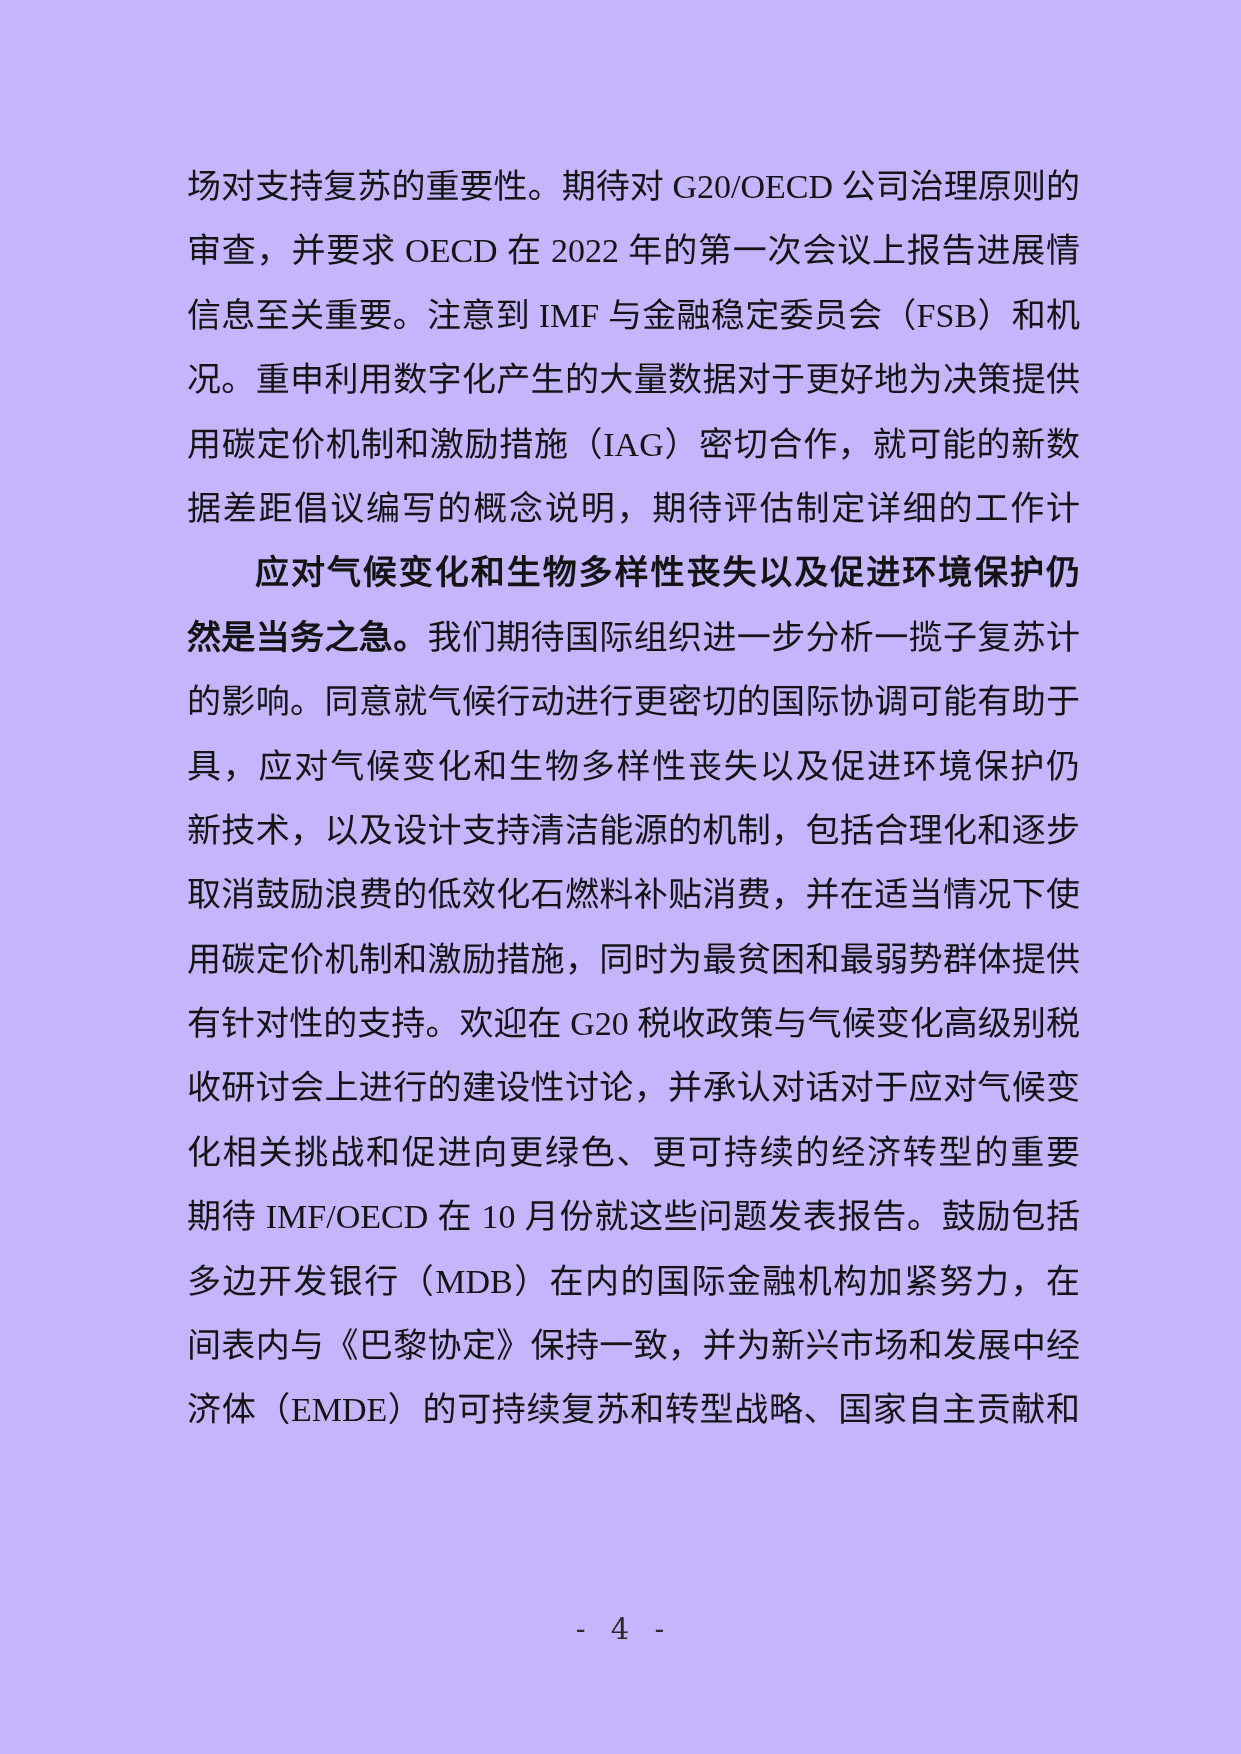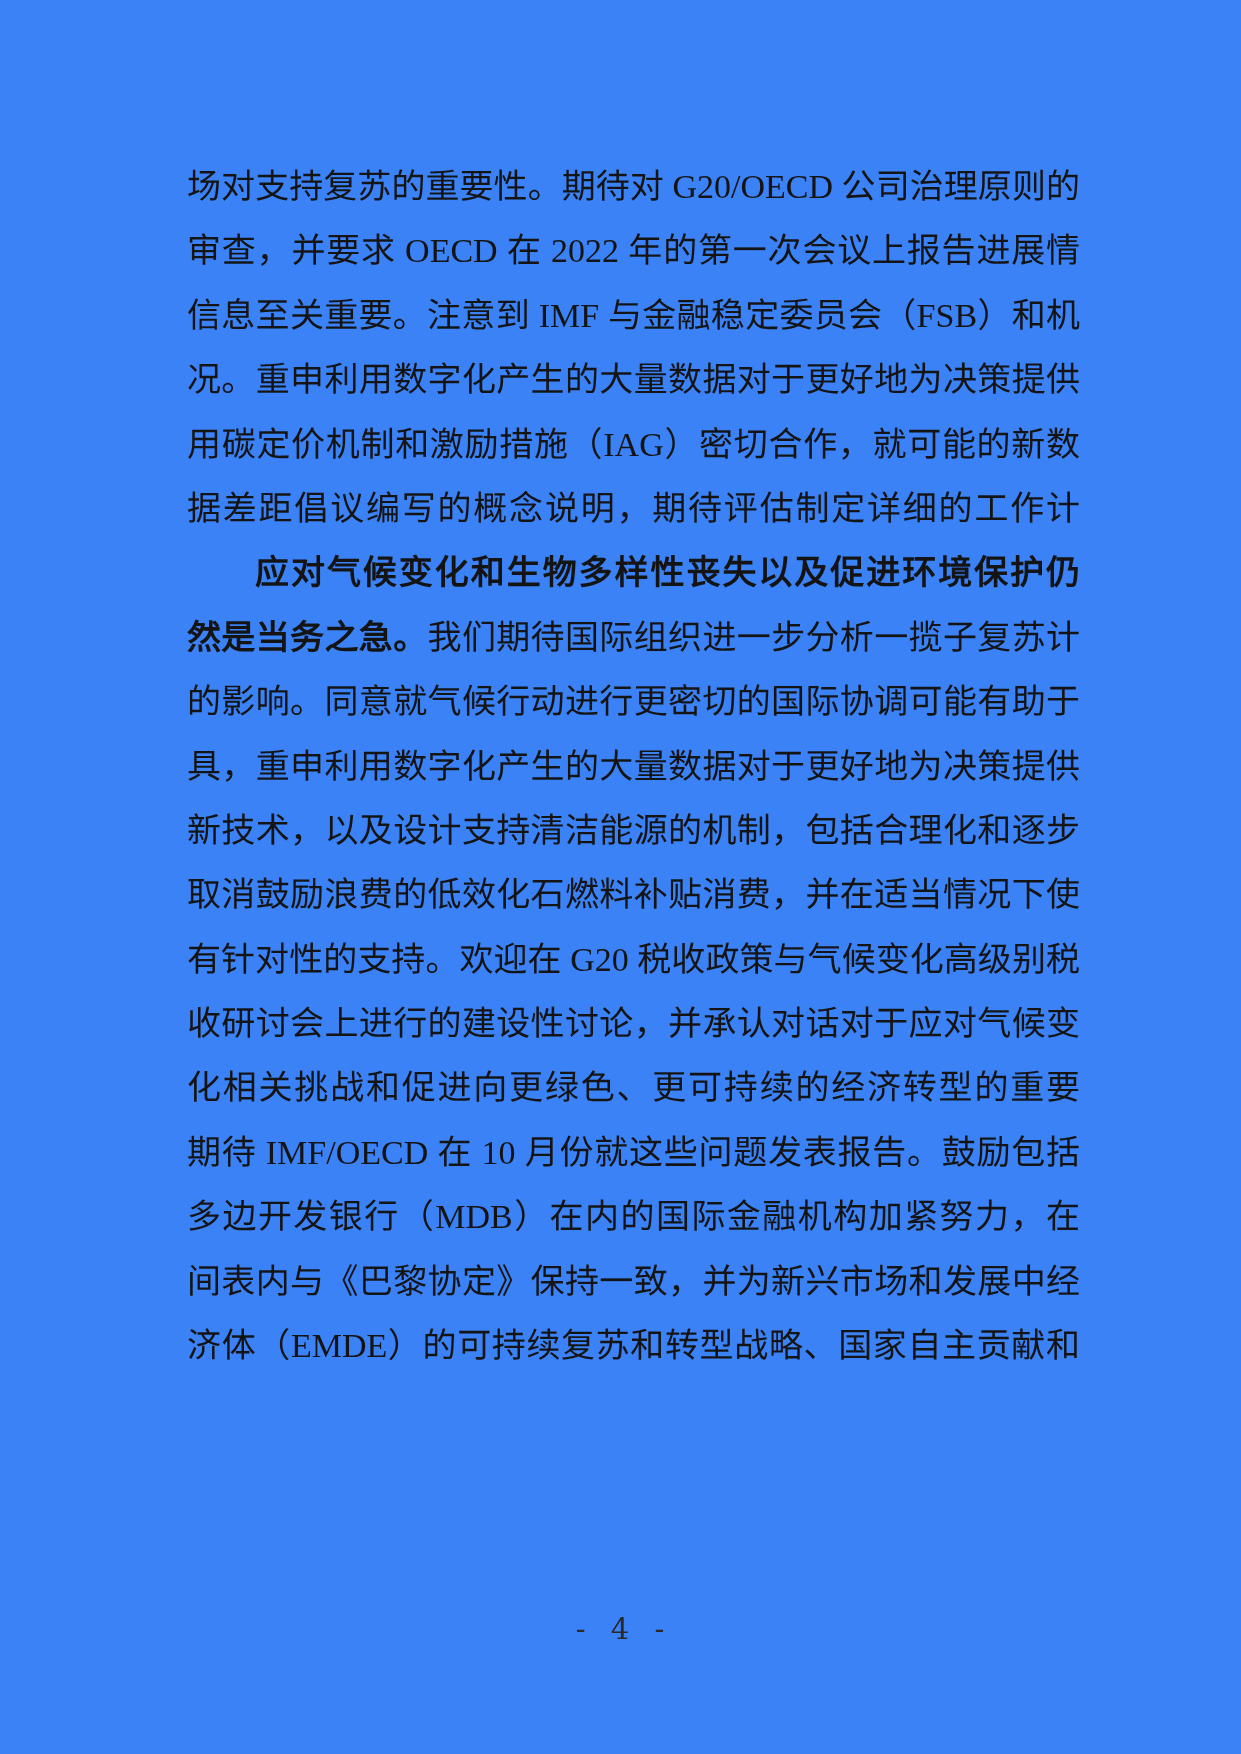--- a/index.html
+++ b/index.html
@@ -4,21 +4,21 @@
 <style>
   html, body {
     margin: 0;
     padding: 0;
     background: #ffffff;
   }
   .page {
     position: relative;
     width: 1241px;
     height: 1754px;
-    background: #3b82f6;
+    background: #c4b5fd;
     overflow: hidden;
   }
   .doc-body {
     position: absolute;
     left: 187px;
     top: 155px;
     width: 893px;
   }
   .doc-line {
     height: 64.4px;
@@ -60,23 +60,24 @@
   <div class="doc-body">
       <div class="doc-line"><span class="seg">场对支持复苏的重要性。期待对 G20/OECD 公司治理原则的</span></div>
       <div class="doc-line"><span class="seg">审查，并要求 OECD 在 2022 年的第一次会议上报告进展情</span></div>
       <div class="doc-line"><span class="seg">信息至关重要。注意到 IMF 与金融稳定委员会（FSB）和机</span></div>
       <div class="doc-line"><span class="seg">况。重申利用数字化产生的大量数据对于更好地为决策提供</span></div>
       <div class="doc-line"><span class="seg">用碳定价机制和激励措施（IAG）密切合作，就可能的新数</span></div>
       <div class="doc-line"><span class="seg">据差距倡议编写的概念说明，期待评估制定详细的工作计划。</span></div>
       <div class="doc-line indent"><span class="seg b">应对气候变化和生物多样性丧失以及促进环境保护仍</span></div>
       <div class="doc-line"><span class="seg b">然是当务之急。</span><span class="seg">我们期待国际组织进一步分析一揽子复苏计</span></div>
       <div class="doc-line"><span class="seg">的影响。同意就气候行动进行更密切的国际协调可能有助于</span></div>
-      <div class="doc-line"><span class="seg">具，重申利用数字化产生的大量数据对于更好地为决策提供</span></div>
+      <div class="doc-line"><span class="seg">具，应对气候变化和生物多样性丧失以及促进环境保护仍</span></div>
       <div class="doc-line"><span class="seg">新技术，以及设计支持清洁能源的机制，包括合理化和逐步</span></div>
       <div class="doc-line"><span class="seg">取消鼓励浪费的低效化石燃料补贴消费，并在适当情况下使</span></div>
+      <div class="doc-line"><span class="seg">用碳定价机制和激励措施，同时为最贫困和最弱势群体提供</span></div>
       <div class="doc-line"><span class="seg">有针对性的支持。欢迎在 G20 税收政策与气候变化高级别税</span></div>
       <div class="doc-line"><span class="seg">收研讨会上进行的建设性讨论，并承认对话对于应对气候变</span></div>
       <div class="doc-line"><span class="seg">化相关挑战和促进向更绿色、更可持续的经济转型的重要性。</span></div>
       <div class="doc-line"><span class="seg">期待 IMF/OECD 在 10 月份就这些问题发表报告。鼓励包括</span></div>
       <div class="doc-line"><span class="seg">多边开发银行（MDB）在内的国际金融机构加紧努力，在时</span></div>
       <div class="doc-line"><span class="seg">间表内与《巴黎协定》保持一致，并为新兴市场和发展中经</span></div>
       <div class="doc-line"><span class="seg">济体（EMDE）的可持续复苏和转型战略、国家自主贡献和</span></div>
     </div>
   <div class="page-number">- 4 -</div>
 </div>

